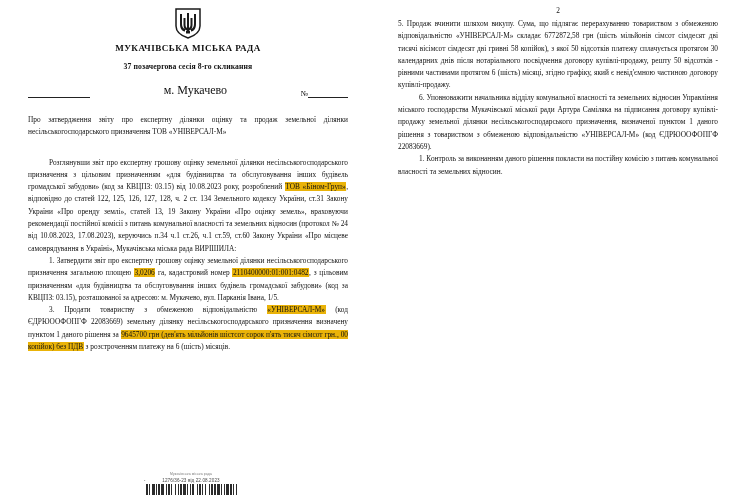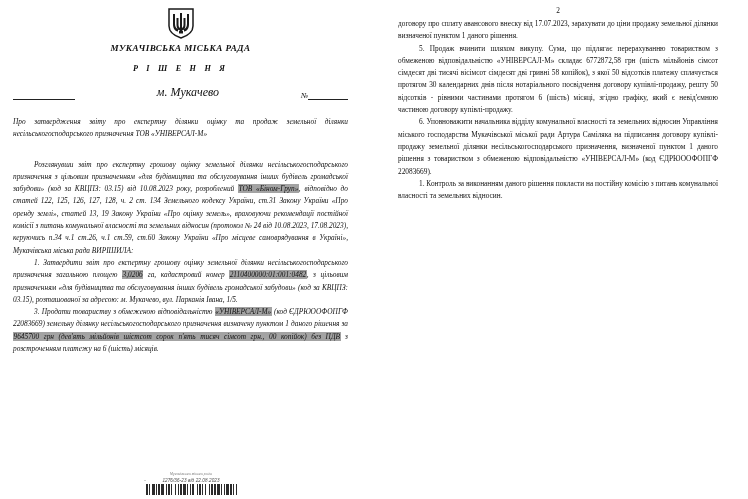--- a/index.html
+++ b/index.html
@@ -23,21 +23,21 @@
     height: 499px;
     box-sizing: border-box;
   }
 
   .page {
     position: relative;
     box-sizing: border-box;
     background: #ffffff;
     height: 499px;
   }
-  .page-left  { width: 374px; padding: 6px 26px 0 13px; font-style: italic; }
+  .page-left  { width: 374px; padding: 6px 26px 0 28px; }
   .page-right { width: 374px; padding: 6px 30px 0 24px; }
 
   
   .emblem-wrap {
     text-align: center;
     margin: 2px 0 4px 0;
     line-height: 0;
   }
   .emblem { display: inline-block; }
 
@@ -111,21 +111,21 @@
 
   .page-number {
     text-align: center;
     font-size: 7.4px;
     margin: 0 0 0 0;
     height: 12px;
   }
   .right-body-start { margin-top: 10px; }
 
   .hl {
-    background: #a3a3a3;
+    background: #eab308;
     padding: 0 0.5px;
   }
   .link {
     color: #1a0dab;
     text-decoration: underline;
   }
 
   
   .sign-row {
     display: flex;
@@ -194,21 +194,21 @@
           <path d="M10 12 h4 v20 c0 6 3 9 6 10 v5 c-7 -1 -10 -7 -10 -15 Z"></path>
           <path d="M42 12 h-4 v20 c0 6 -3 9 -6 10 v5 c7 -1 10 -7 10 -15 Z"></path>
           <path d="M17 20 h4 v14 c0 4 2 6 5 7 v5 c-6 -1 -9 -5 -9 -12 Z"></path>
           <path d="M35 20 h-4 v14 c0 4 -2 6 -5 7 v5 c6 -1 9 -5 9 -12 Z"></path>
           <path d="M22 46 h8 v5 h-8 Z"></path>
         </g>
       </svg>
     </div>
 
     <div class="org-title">МУКАЧІВСЬКА МІСЬКА РАДА</div>
-    <div class="decision-word">Р І Ш Е Н Н Я</div>
+    <div class="session-line">37 позачергова сесія 8-го скликання</div>
 
     <div class="place-row">
       <span class="blank-line"></span>
       <span class="city">м. Мукачево</span>
       <span class="num-box"><span>№</span><span class="num-rule"></span></span>
     </div>
 
     <div class="subject">Про затвердження звіту про експертну ділянки оцінку та продаж земельної ділянки несільськогосподарського призначення ТОВ «УНІВЕРСАЛ-М»</div>
 
     <p class="body first"><span>Розглянувши звіт про експертну грошову оцінку земельної ділянки несільськогосподарського призначення з цільовим призначенням «для будівництва та обслуговування інших будівель громадської забудови» (код за КВЦПЗ: 03.15) від 10.08.2023 року, розроблений </span><span class="hl">ТОВ «Біном-Груп»</span><span>, відповідно до статей 122, 125, 126, 127, 128, ч. 2 ст. 134 Земельного кодексу України, ст.31 Закону України «Про оренду землі», статей 13, 19 Закону України «Про оцінку земель», враховуючи рекомендації постійної комісії з питань комунальної власності та земельних відносин (протокол № 24 від 10.08.2023, 17.08.2023), керуючись п.34 ч.1 ст.26, ч.1 ст.59, ст.60 Закону України «Про місцеве самоврядування в Україні», Мукачівська міська рада ВИРІШИЛА:</span></p>
@@ -286,21 +286,20 @@
           <i class="sp" style="width: 1px;"></i>
         </div>
     </div>
 
   </div>
 
   <div class="page page-right">
 
     <div class="page-number">2</div>
 
-    <p class="body right-body-start">договору про сплату авансового внеску від 17.07.2023, зарахувати до ціни продажу земельної ділянки визначеної пунктом 1 даного рішення.</p>
 
     <p class="body">5. Продаж вчинити шляхом викупу. Сума, що підлягає перерахуванню товариством з обмеженою відповідальністю «УНІВЕРСАЛ-М»  складає 6772872,58 грн (шість мільйонів сімсот сімдесят дві тисячі вісімсот сімдесят дві гривні 58 копійок), з якої 50 відсотків платежу сплачується протягом 30 календарних днів після нотаріального посвідчення договору купівлі-продажу, решту 50 відсотків - рівними частинами протягом  6 (шість) місяці, згідно графіку, який є невід'ємною частиною договору купівлі-продажу.</p>
 
     <p class="body">6. Уповноважити начальника відділу комунальної власності та земельних відносин Управління міського господарства Мукачівської міської ради Артура Саміляка на підписання договору купівлі-продажу земельної ділянки несільськогосподарського призначення, визначеної пунктом 1 даного рішення з товариством з обмеженою відповідальністю «УНІВЕРСАЛ-М» (код ЄДРЮООФОПГФ 22083669).</p>
 
 
     <p class="body">1. Контроль за виконанням даного рішення покласти на постійну комісію з питань комунальної власності та земельних відносин.</p>
 
 
   </div>

